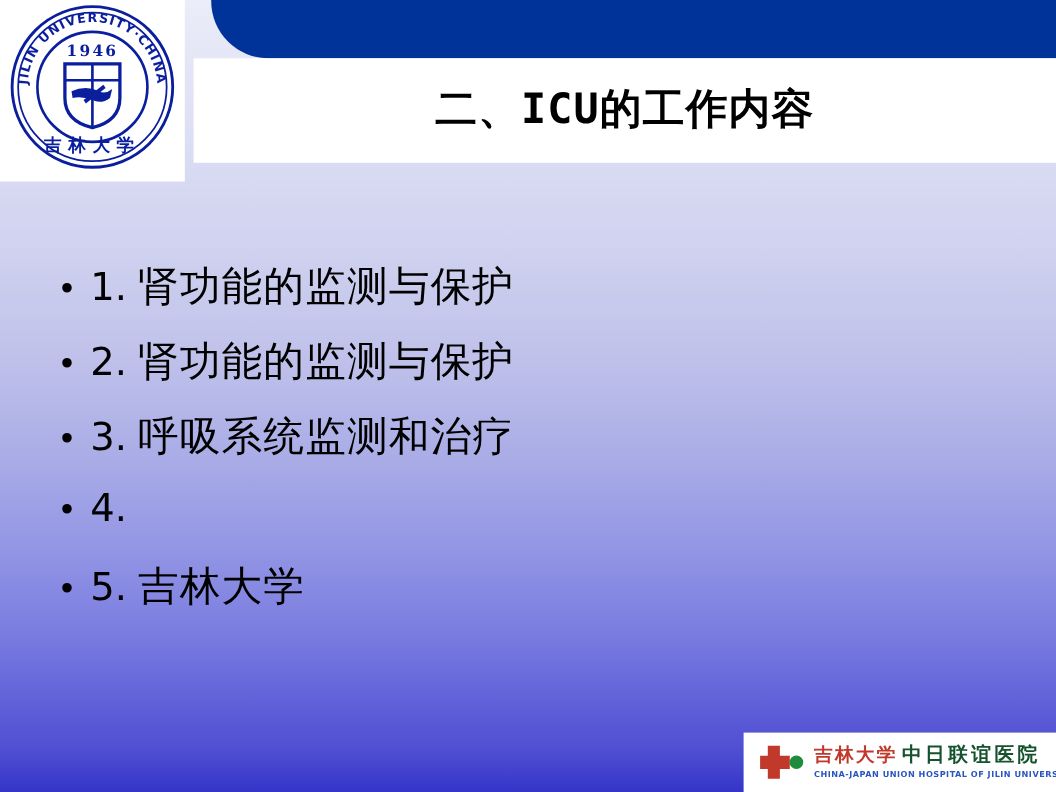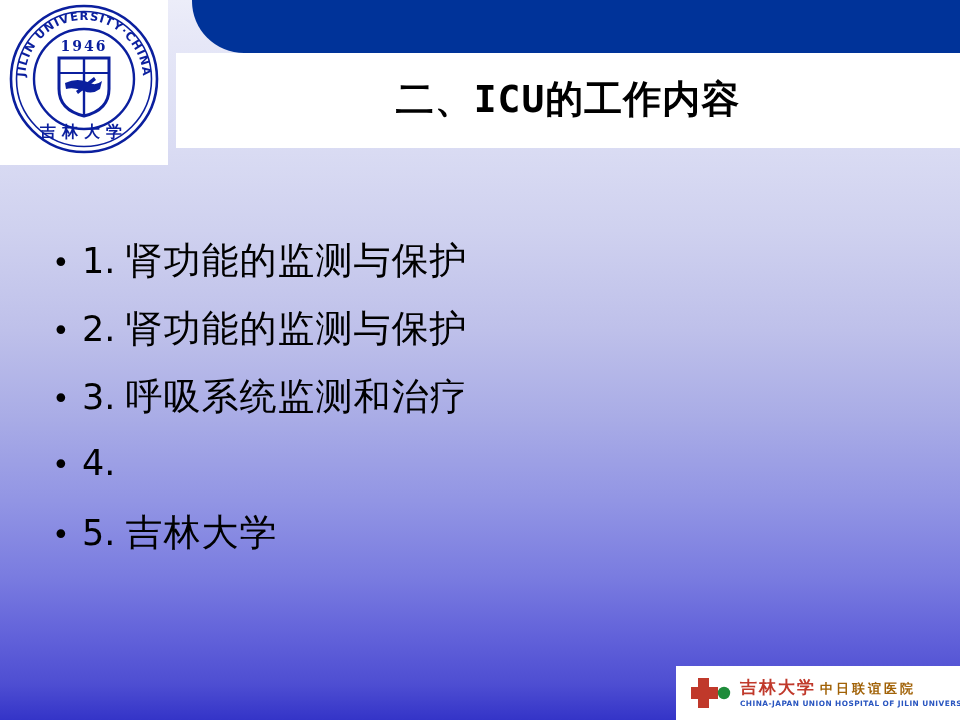--- a/index.html
+++ b/index.html
@@ -156,23 +156,23 @@
     line-height: 1;
   }
   .hosp-cn-red {
     color: #c0392b;
     font-family: "DejaVu Serif", "Liberation Serif", serif;
     font-size: 17px;
     font-weight: bold;
     letter-spacing: 2px;
   }
   .hosp-cn-blue {
-    color: #a16207;
+    color: #14532d;
     font-family: "DejaVu Sans", "Liberation Sans", sans-serif;
-    font-size: 13px;
+    font-size: 18px;
     font-weight: bold;
     letter-spacing: 3px;
     margin-left: 4px;
   }
   .hosp-en {
     color: #2a56c0;
     font-family: "DejaVu Sans", "Liberation Sans", sans-serif;
     font-size: 7.4px;
     font-weight: bold;
     letter-spacing: 0.45px;

